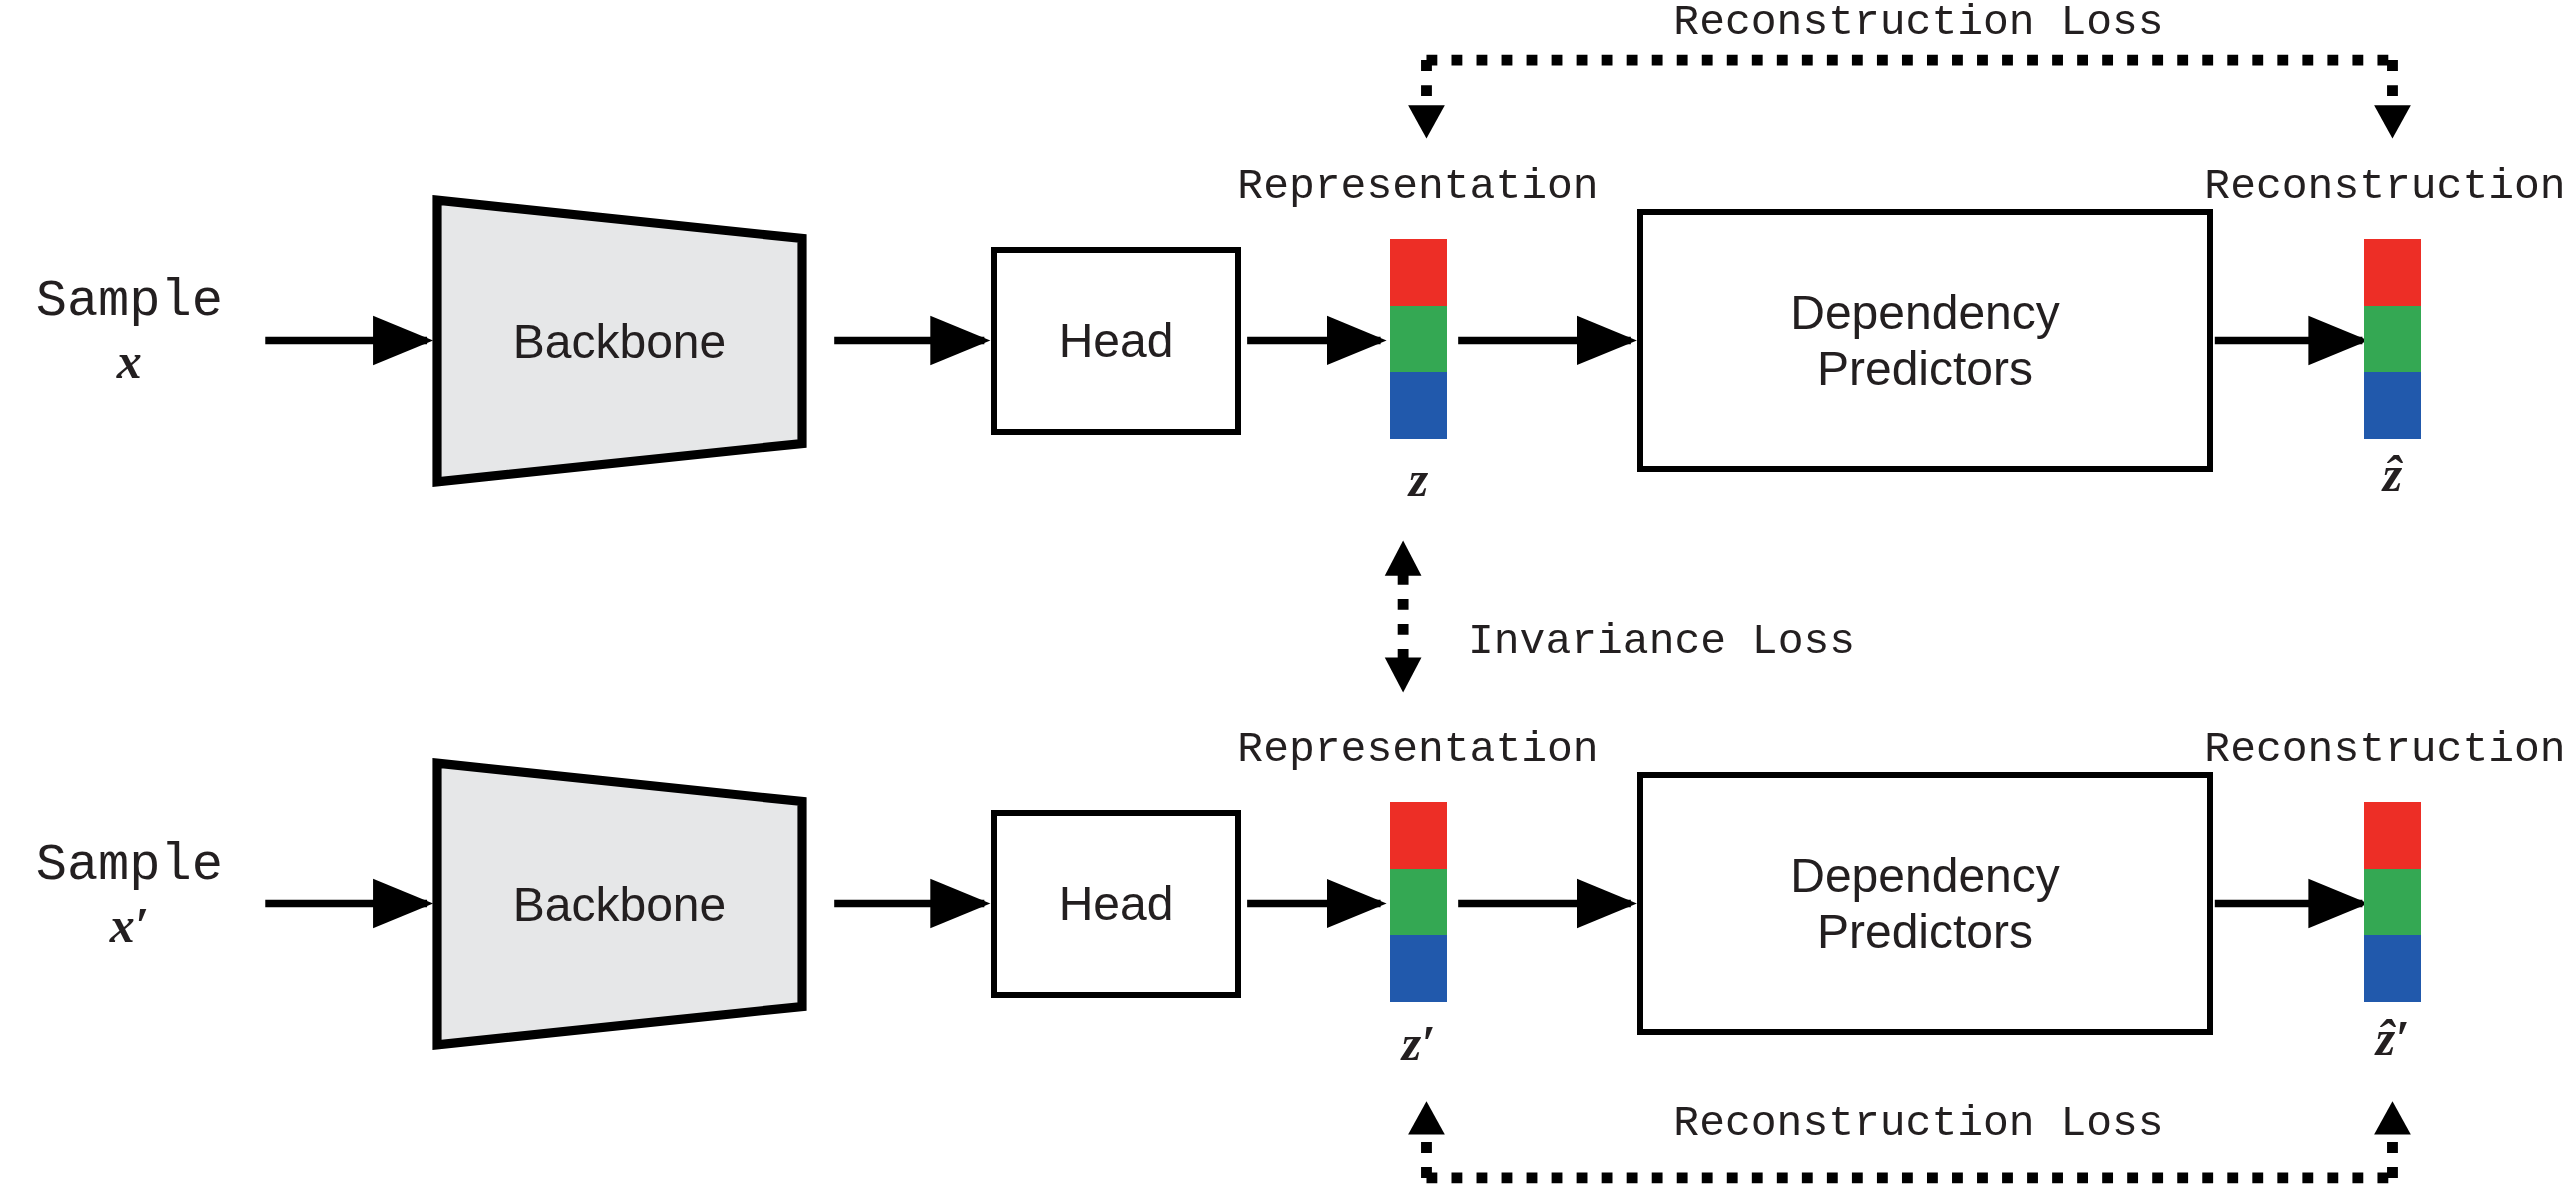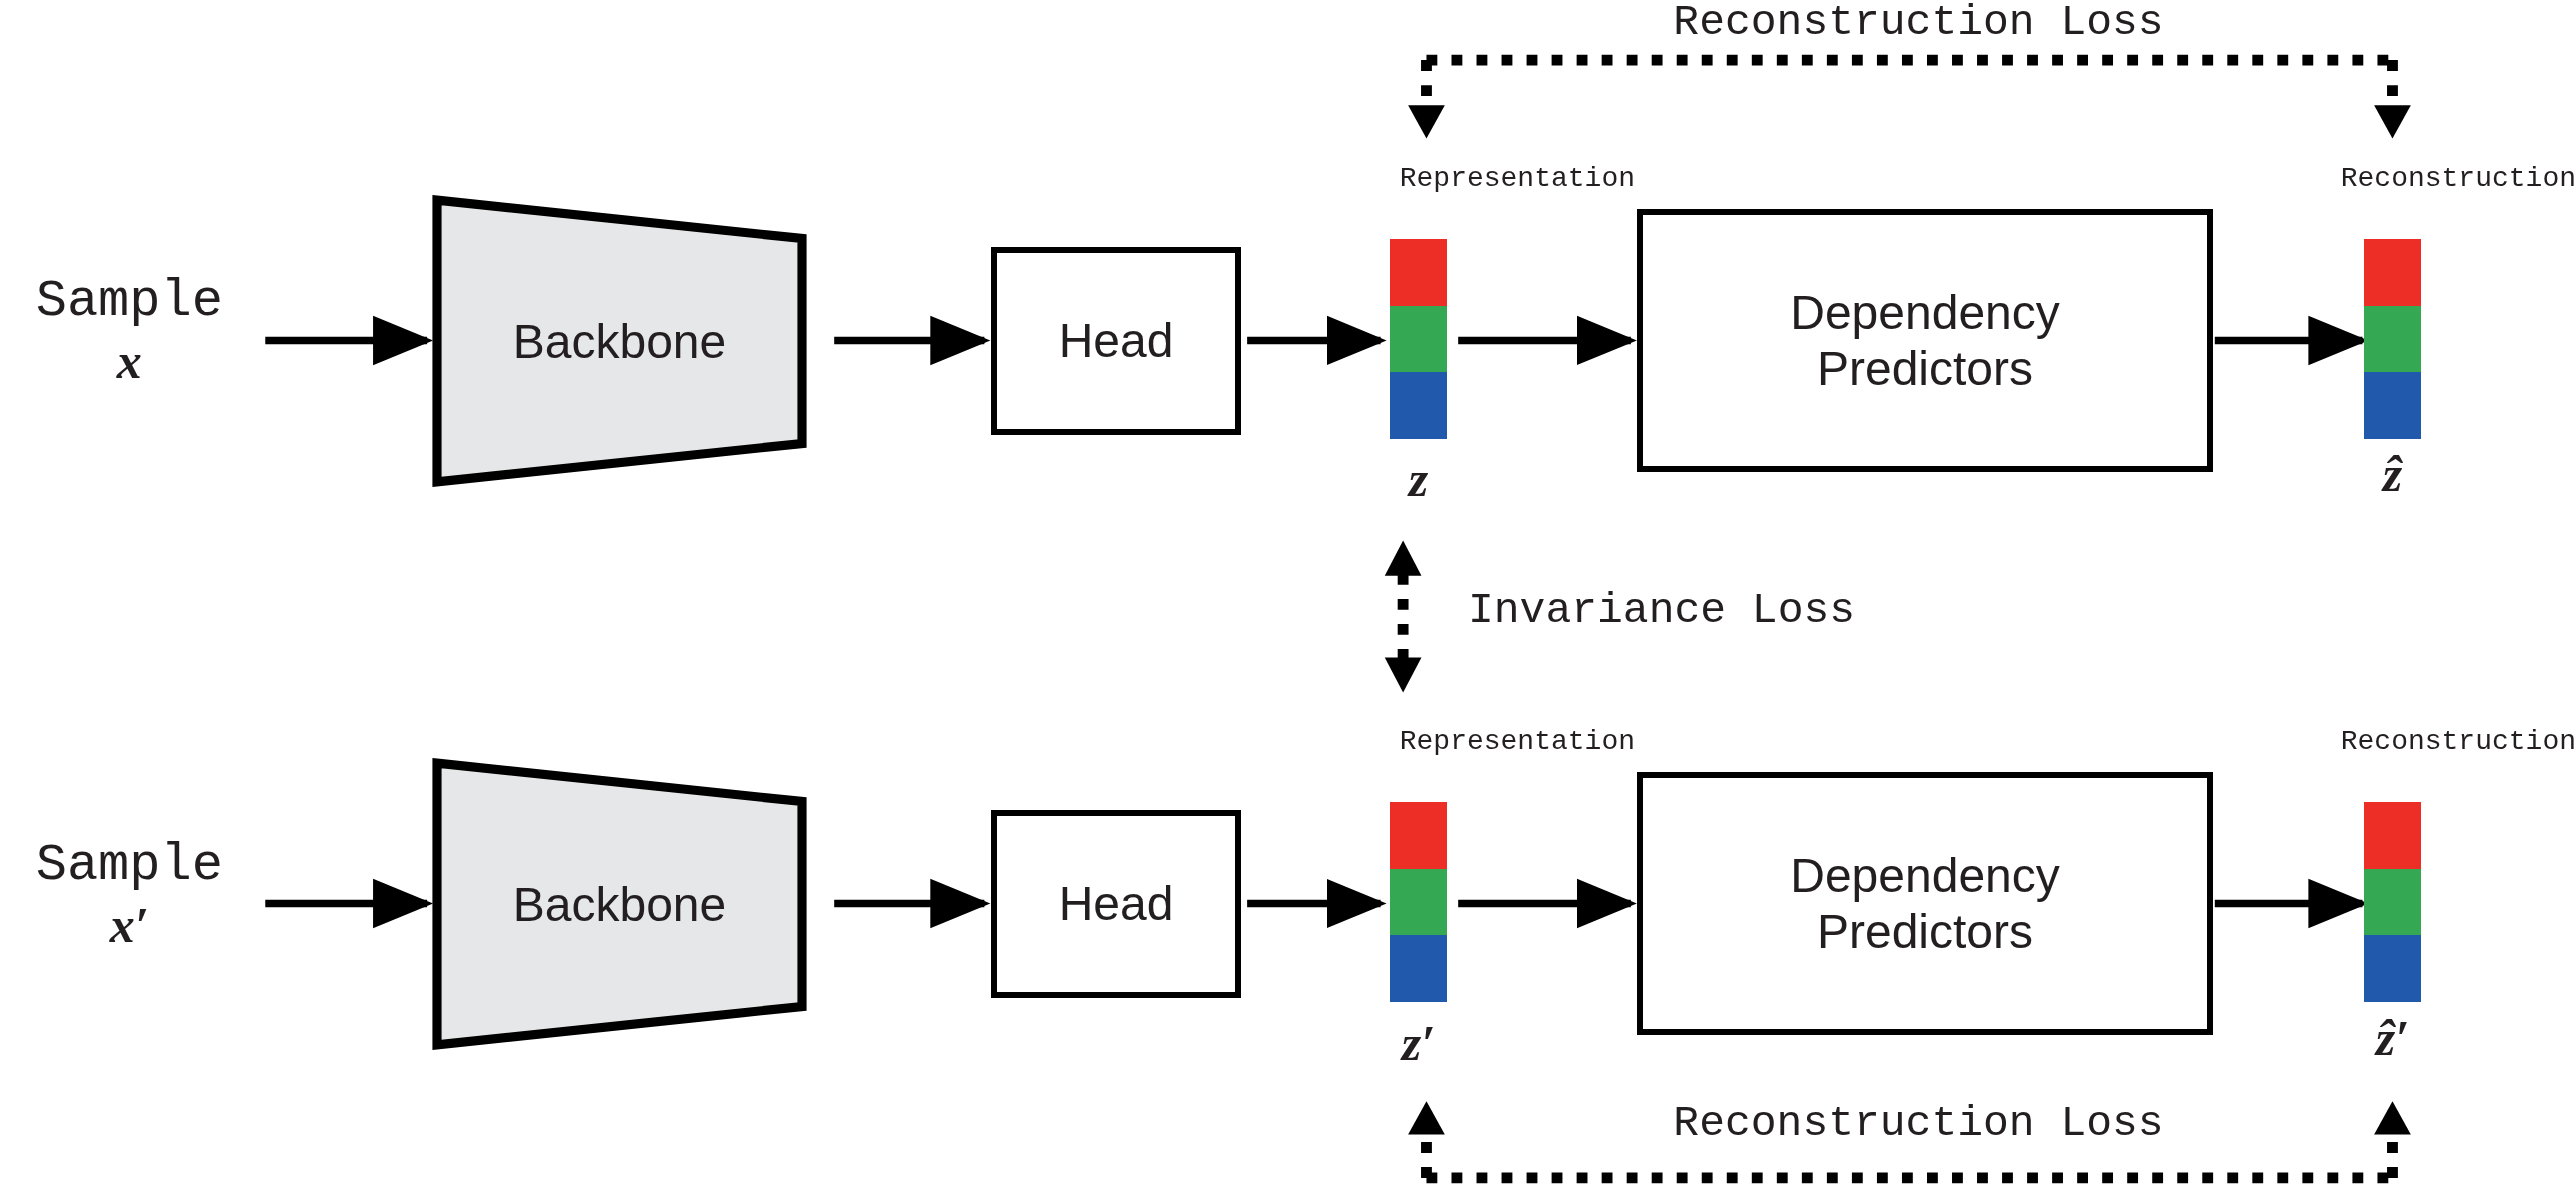--- a/index.html
+++ b/index.html
@@ -22,22 +22,22 @@
     white-space: nowrap;
     line-height: 1.05;
     color: #231f20;
     font-family: Liberation Mono, monospace;
   }
   .lbl-sample {
     font-size: 52px;
     text-align: center;
   }
   .lbl-cap {
-    font-size: 28px;
-    text-align: right;
+    font-size: 43px;
+    text-align: center;
   }
   .lbl-loss {
     font-size: 43px;
     text-align: center;
   }
   .math {
     font-family: "Liberation Serif", serif;
     font-style: italic;
     font-weight: bold;
     font-size: 50px;
@@ -188,21 +188,21 @@
 
   <div class="stack" style="left:2364px; top:239px; width:57px; height:200px;">
     <div style="height:67px; background:#ED2E26;"></div>
     <div style="height:67px; background:#34A853;"></div>
     <div style="height:67px; background:#2159AC;"></div>
   </div>
   <div class="math" style="left:2309px; top:445px; width:167px;">ẑ</div>
 
   <div class="lbl lbl-loss" style="left:1635px; top:0px; width:567px;">Reconstruction Loss</div>
 
-  <div class="lbl lbl-loss" style="left:1468px; top:588px; width:434px; text-align:left;">Invariance Loss</div>
+  <div class="lbl lbl-loss" style="left:1468px; top:619px; width:434px; text-align:left;">Invariance Loss</div>
 
   <div class="lbl lbl-loss" style="left:1635px; top:1101px; width:567px;">Reconstruction Loss</div>
 
   <div class="lbl lbl-sample" style="left:8.3px; top:839px; width:242px;">Sample</div>
   <div class="math" style="left:8.3px; top:896px; width:242px;">x′</div>
 
   <div class="trap" style="left:432px; top:758px; width:375px; height:292px;">
     <svg width="375" height="292" viewBox="0 0 450 350">
       <polygon points="6,6 444,52 444,298 6,344" fill="#E6E7E8" stroke="#000000" stroke-width="11" stroke-linejoin="miter"></polygon>
     </svg>

